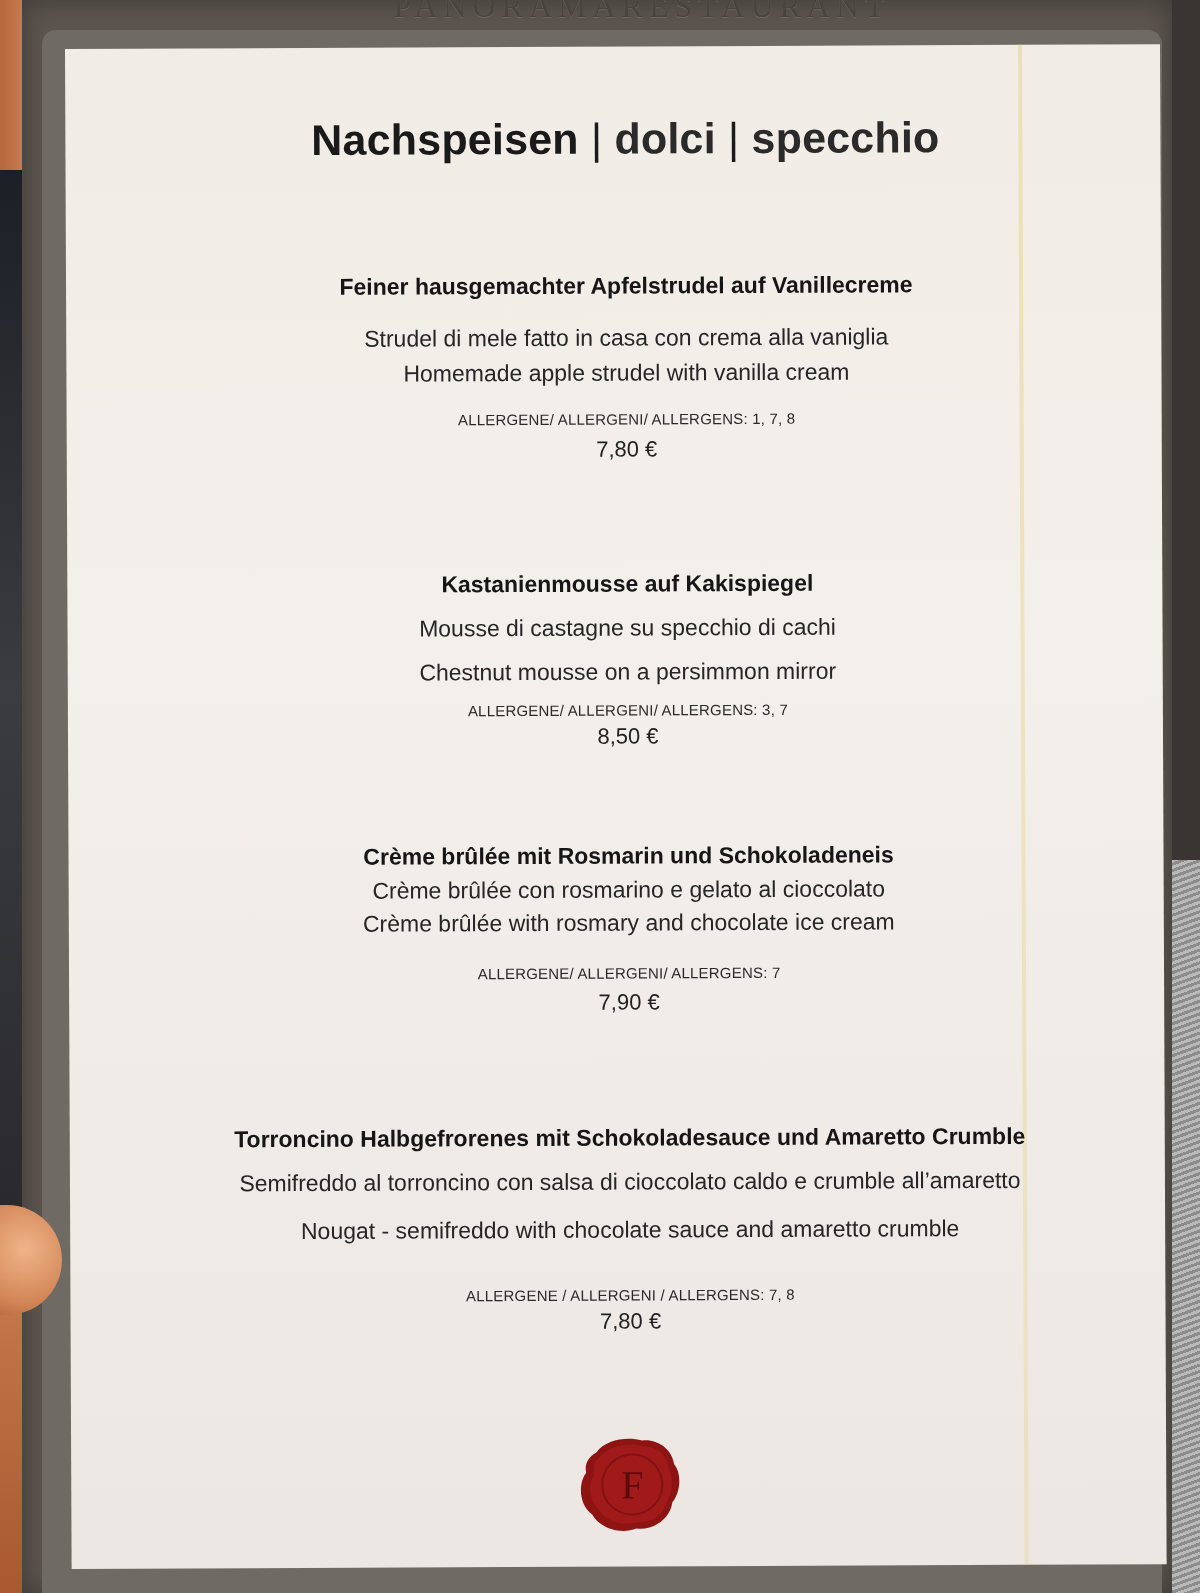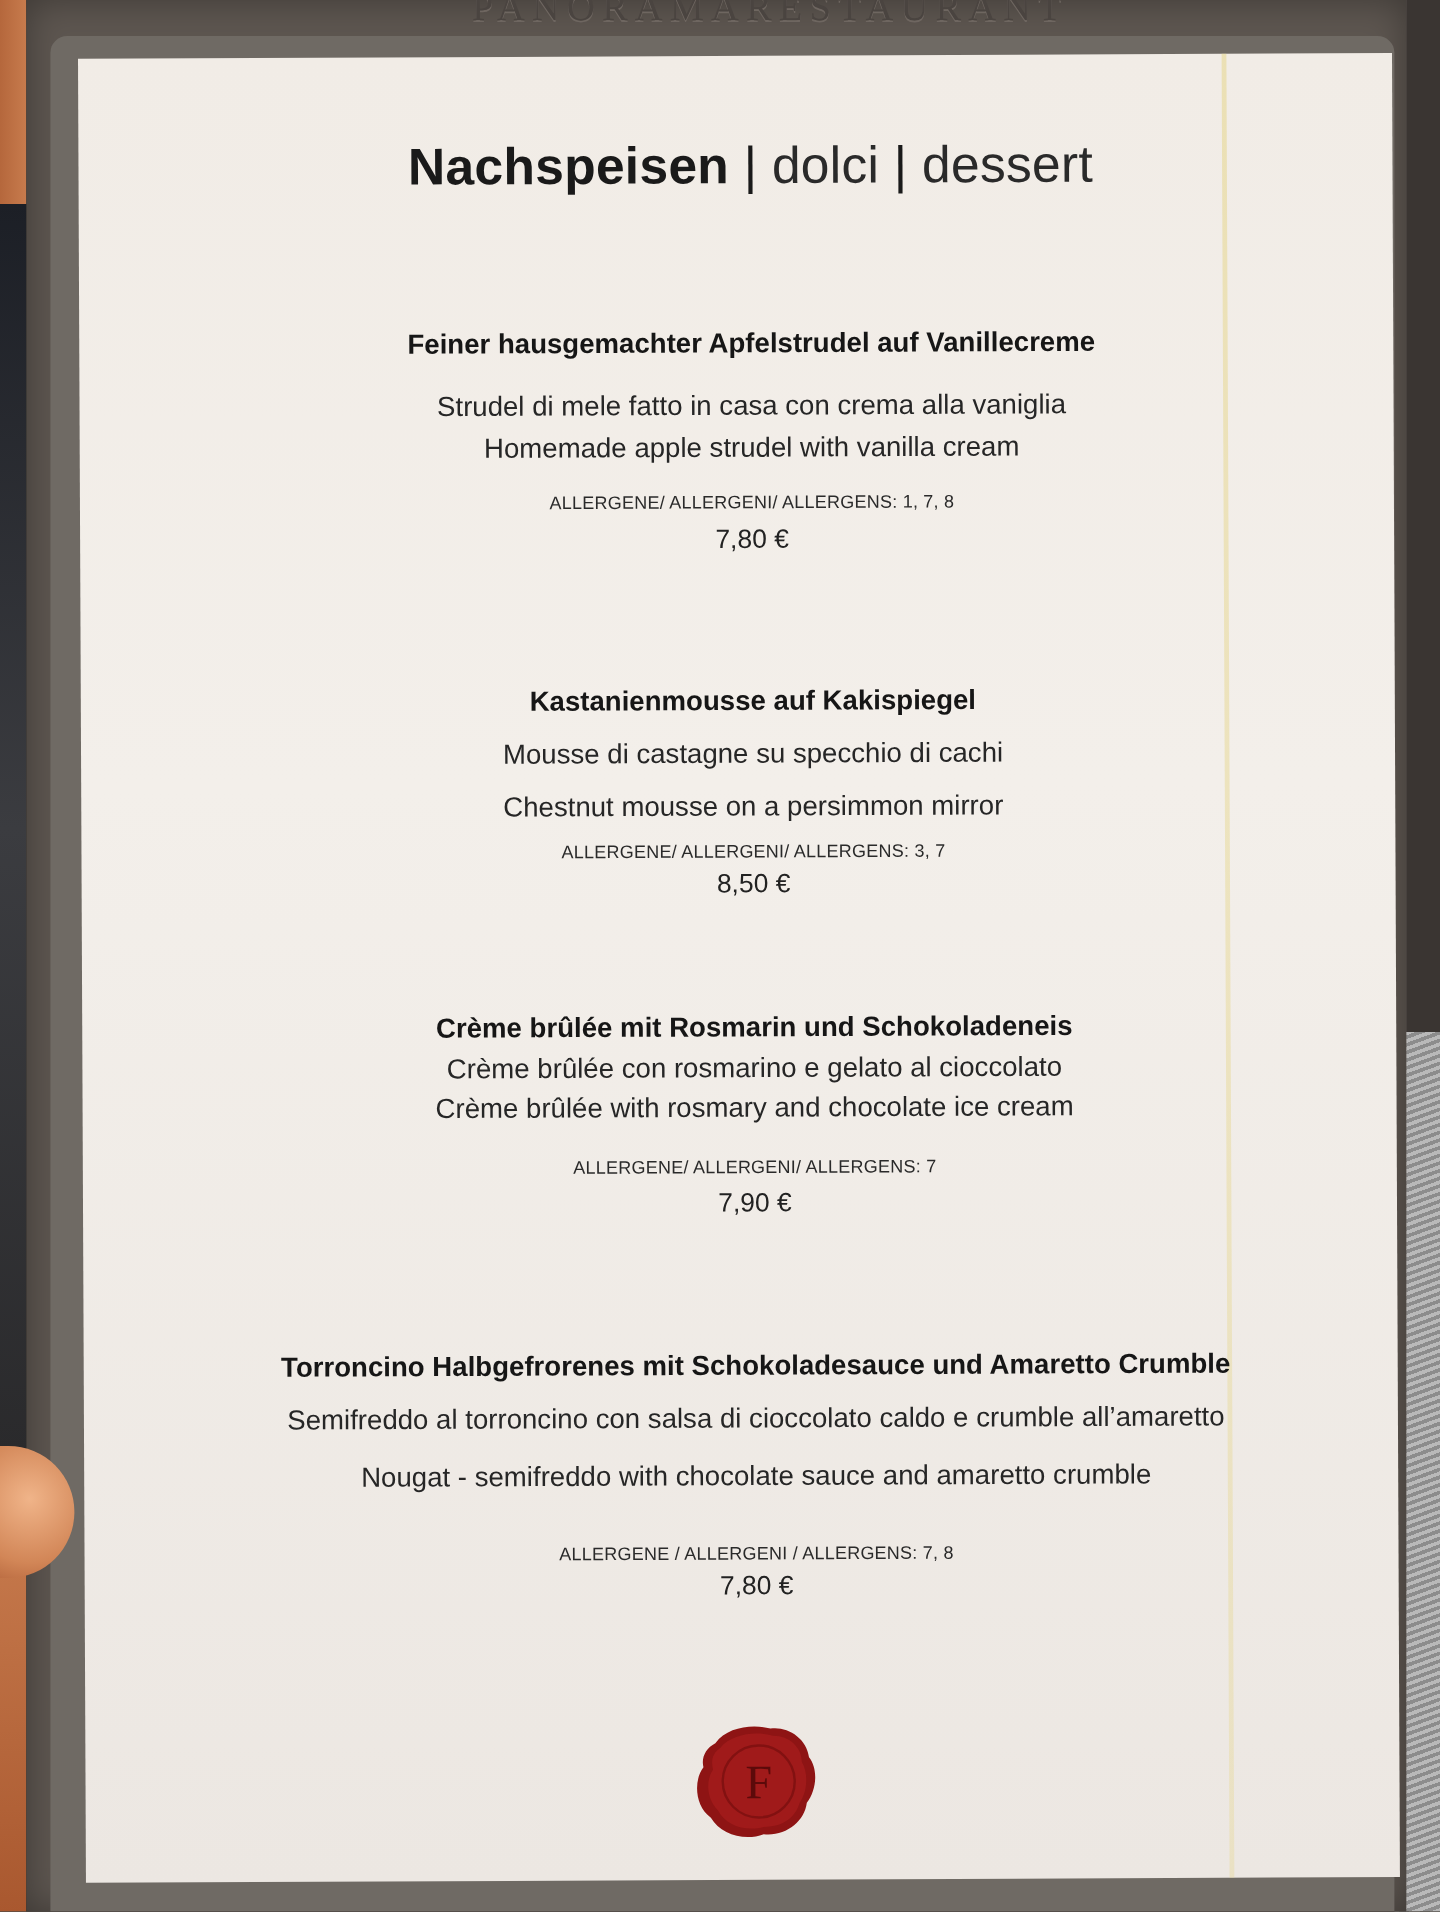--- a/index.html
+++ b/index.html
@@ -61,21 +61,21 @@
 
     .menu {
       position: absolute; left: 0; top: 0; width: 1120px; text-align: center; color: #1b1b1b;
     }
     .title {
       position: absolute; left: 0; width: 1120px; top: 68px;
       font-size: 43px; color: #1a1a1a; letter-spacing: 0.2px;
     }
     .title b { font-weight: bold; }
     .title .sep { font-weight: normal; }
-    .title .light { font-weight: normal; color: #2a2a2a; }
+    .title .light { font-weight: bold; color: #2a2a2a; }
 
     .item { position: absolute; left: 0; width: 1120px; text-align: center; }
     .item .name { font-weight: bold; font-size: 23px; color: #161616; white-space: nowrap; }
     .item .line { font-size: 23px; color: #262626; white-space: nowrap; }
     .item .allergens { font-size: 15px; color: #2a2a2a; white-space: nowrap; letter-spacing: 0.2px; }
     .item .price { font-size: 22px; color: #222; white-space: nowrap; }
     .row { position: absolute; left: 0; width: 1120px; }
 
     .seal {
       position: absolute; left: 505px; top: 1388px; width: 108px; height: 100px;
@@ -97,21 +97,21 @@
 
 <div class="paper">
   <div class="fold-line fold-a"></div>
 
   <div class="menu">
     <div class="title">
       <b>Nachspeisen</b>
       <span class="sep">|</span>
       <span class="light">dolci</span>
       <span class="sep">|</span>
-      <span class="light">dessert</span>
+      <span class="light">specchio</span>
     </div>
 
     <div class="item">
       <div class="row name" style="top:226px;">Feiner hausgemachter Apfelstrudel auf Vanillecreme</div>
       <div class="row line" style="top:278px;">Strudel di mele fatto in casa con crema alla vaniglia</div>
       <div class="row line" style="top:313px;">Homemade apple strudel with vanilla cream</div>
       <div class="row allergens" style="top:364px;">ALLERGENE/ ALLERGENI/ ALLERGENS: 1, 7, 8</div>
       <div class="row price" style="top:390px;">7,80 €</div>
     </div>
 

